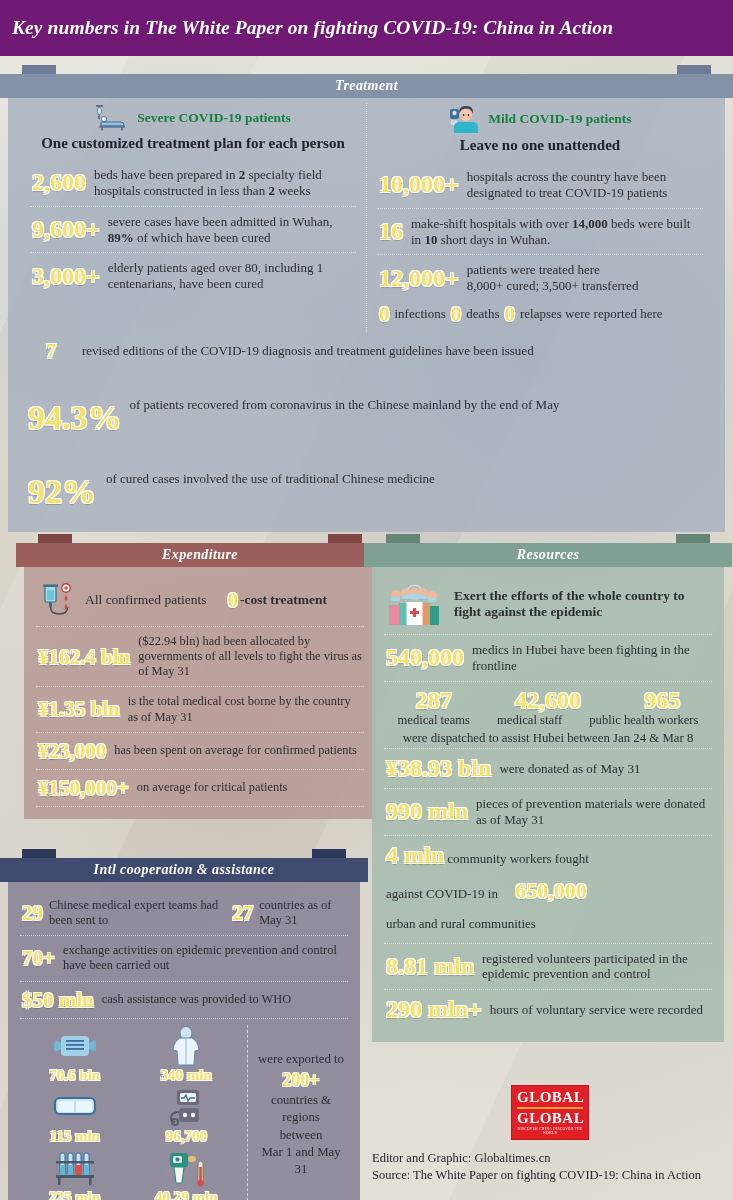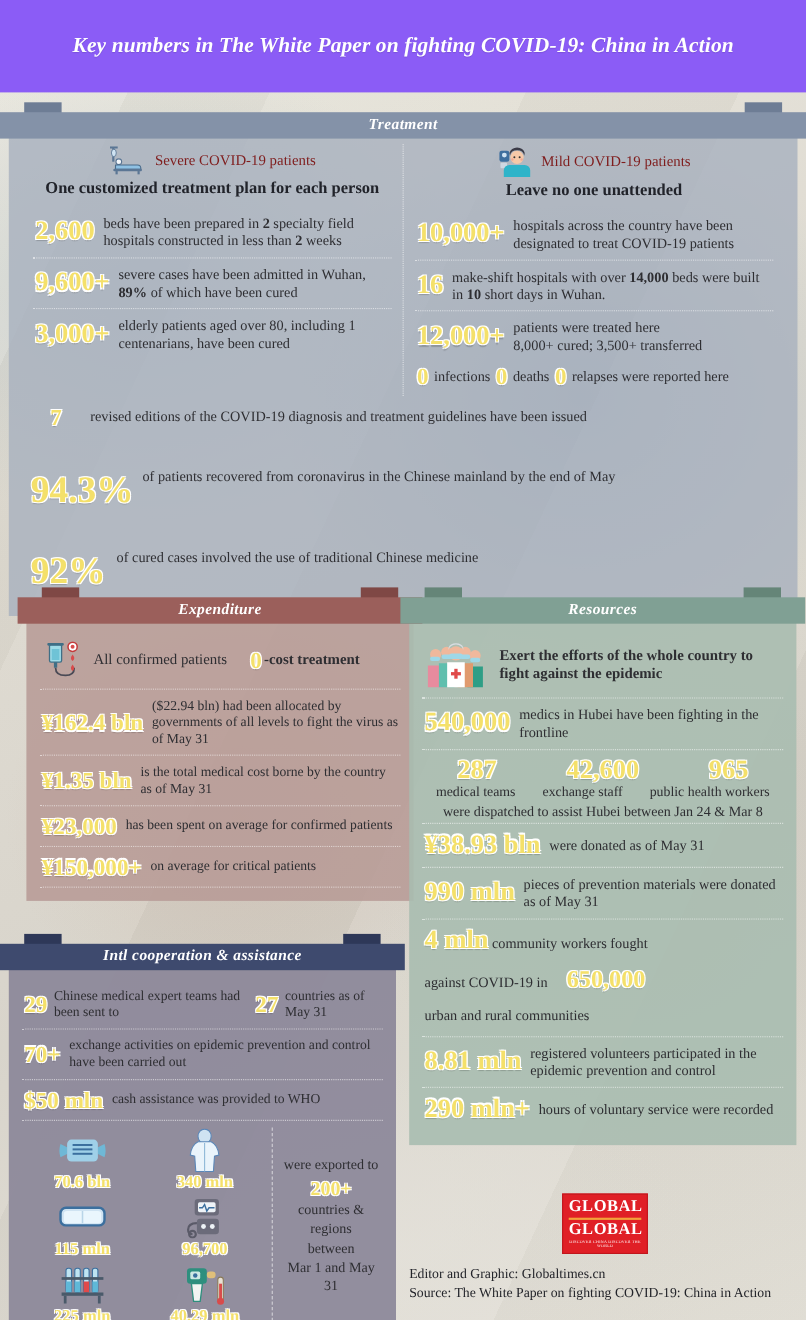--- a/index.html
+++ b/index.html
@@ -31,25 +31,25 @@
     position:absolute; inset:0;
     background:
       linear-gradient(115deg, rgba(255,255,255,0.18) 0 12%, rgba(0,0,0,0.03) 12% 22%, rgba(255,255,255,0.10) 22% 40%, rgba(0,0,0,0.04) 40% 55%, rgba(255,255,255,0.12) 55% 78%, rgba(0,0,0,0.03) 78% 100%);
     opacity: .55;
   }
 
   .page { position: relative; z-index: 2; width: 733px; height: 1200px; }
 
   
   .titlebar {
-    height: 84px;
-    background: #8b5cf6;
+    height: 56px;
+    background: #701a75;
     display: flex;
     align-items: center;
-    justify-content: center;
+    justify-content: flex-start;
     padding: 0 12px;
   }
   .titlebar h1 {
     color: #ffffff;
     font-size: 19.5px;
     font-weight: bold;
     font-style: italic;
     letter-spacing: .1px;
     text-align: center;
     font-family: "Liberation Serif", serif;
@@ -142,21 +142,21 @@
     font-family: "Liberation Serif", serif;
   }
 
   .iconline {
     display: flex;
     align-items: center;
     justify-content: center;
     gap: 8px;
     padding-top: 2px;
   }
-  .iconline .cap { font-size: 13.5px; color: #7f1d1d; }
+  .iconline .cap { font-size: 13.5px; color: #15803d; font-weight: bold; }
 
   
   #treatment-panel { margin: 0 8px; }
   #treatment-panel .bar   { background: #8492a8; }
   #treatment-panel .tab-l,
   #treatment-panel .tab-r { background: #6e7d95; }
   #treatment-panel .body-box { background: rgba(168,176,190,0.80); padding-top: 6px; }
 
   .two-col { display: flex; }
   .col { flex: 1; padding: 0 10px; }
@@ -439,21 +439,21 @@
       </div>
 
       <div class="row triple" style="display:block;">
         <div class="nums">
           <span class="num lg">287</span>
           <span class="num lg">42,600</span>
           <span class="num lg">965</span>
         </div>
         <div class="labels">
           <span>medical teams</span>
-          <span>exchange staff</span>
+          <span>medical staff</span>
           <span>public health workers</span>
         </div>
         <div class="tail">were dispatched to assist Hubei between Jan 24 &amp; Mar 8</div>
       </div>
 
       <div class="row">
         <span class="num lg">¥38.93 bln</span>
         <span class="txt">were donated as of May 31</span>
       </div>
       <div class="row">

